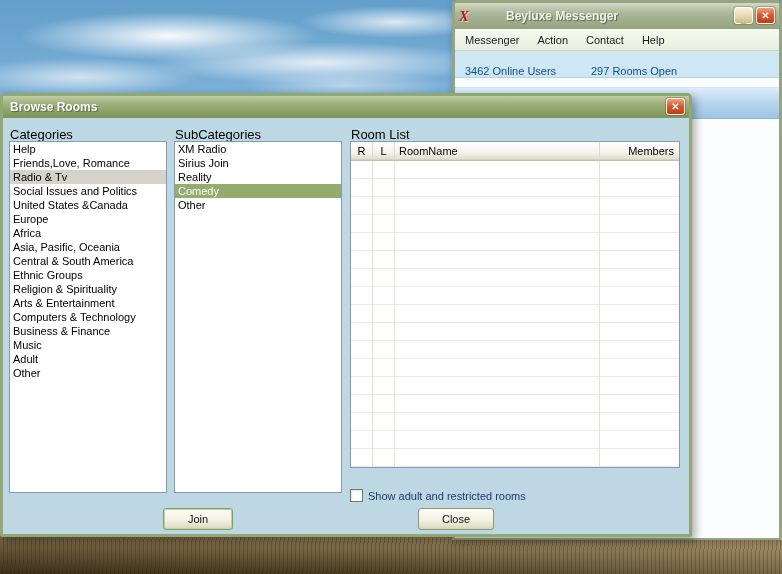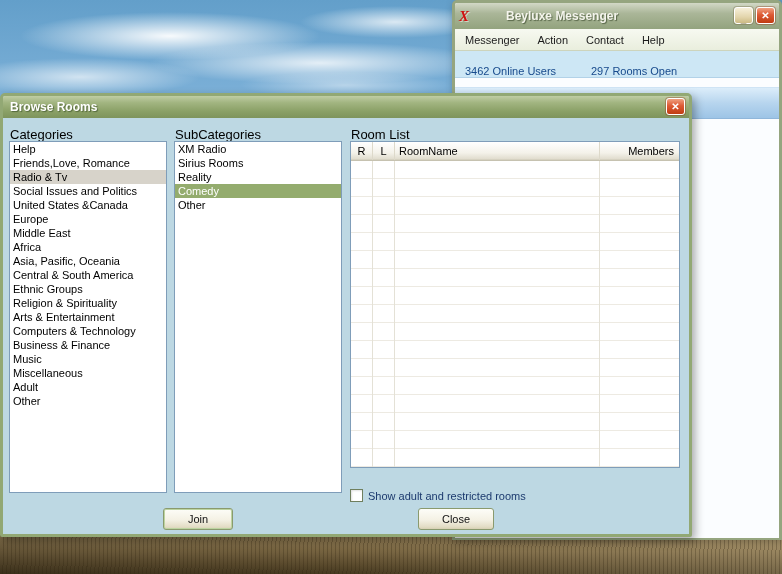--- a/index.html
+++ b/index.html
@@ -139,39 +139,37 @@
     </div>
 
     <div class="d-label lbl-cat">Categories</div>
     <div class="listbox inactive cat-list">
         <div class="lb-item">Help</div>
         <div class="lb-item">Friends,Love, Romance</div>
         <div class="lb-item sel">Radio &amp; Tv</div>
         <div class="lb-item">Social Issues and Politics</div>
         <div class="lb-item">United States &amp;Canada</div>
         <div class="lb-item">Europe</div>
-        <div class="lb-item">Middle East</div>
         <div class="lb-item">Africa</div>
         <div class="lb-item">Asia, Pasific, Oceania</div>
         <div class="lb-item">Central &amp; South America</div>
         <div class="lb-item">Ethnic Groups</div>
         <div class="lb-item">Religion &amp; Spirituality</div>
         <div class="lb-item">Arts &amp; Entertainment</div>
         <div class="lb-item">Computers &amp; Technology</div>
         <div class="lb-item">Business &amp; Finance</div>
         <div class="lb-item">Music</div>
-        <div class="lb-item">Miscellaneous</div>
         <div class="lb-item">Adult</div>
         <div class="lb-item">Other</div>
       </div>
 
     <div class="d-label lbl-sub">SubCategories</div>
     <div class="listbox active sub-list">
         <div class="lb-item">XM Radio</div>
-        <div class="lb-item">Sirius Rooms</div>
+        <div class="lb-item">Sirius Join</div>
         <div class="lb-item">Reality</div>
         <div class="lb-item sel">Comedy</div>
         <div class="lb-item">Other</div>
       </div>
 
     <div class="d-label lbl-room">Room List</div>
     <div class="roomlist">
       <div class="rl-header">
         <span class="rl-h rl-r">R</span>
         <span class="rl-h rl-l">L</span>

